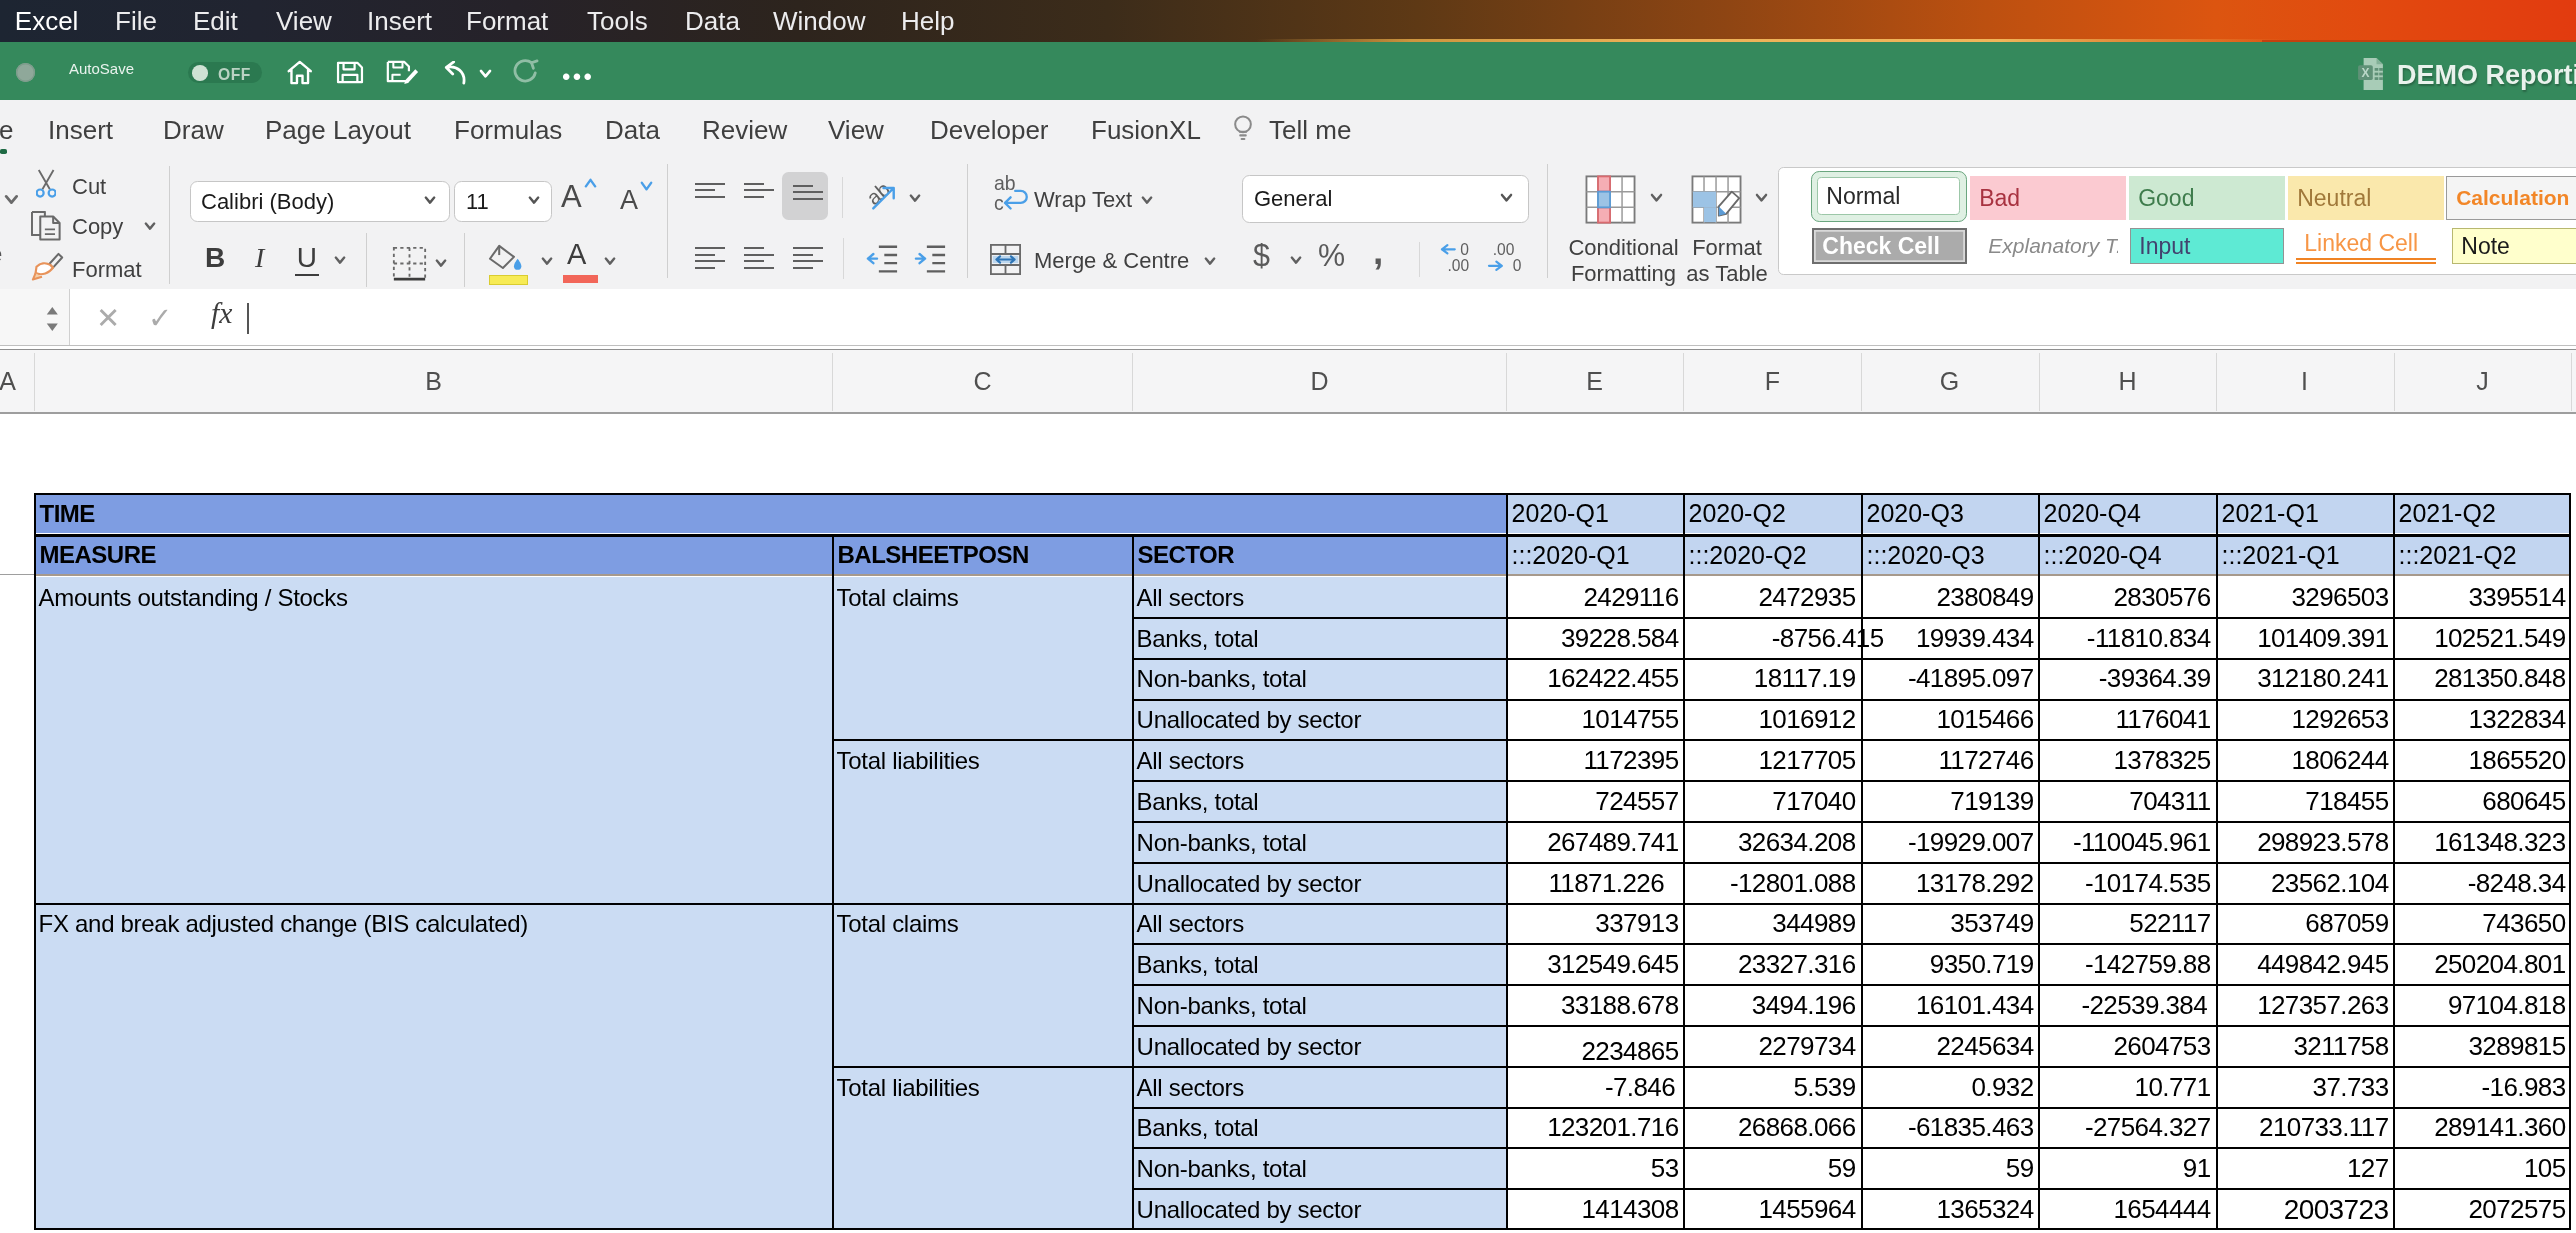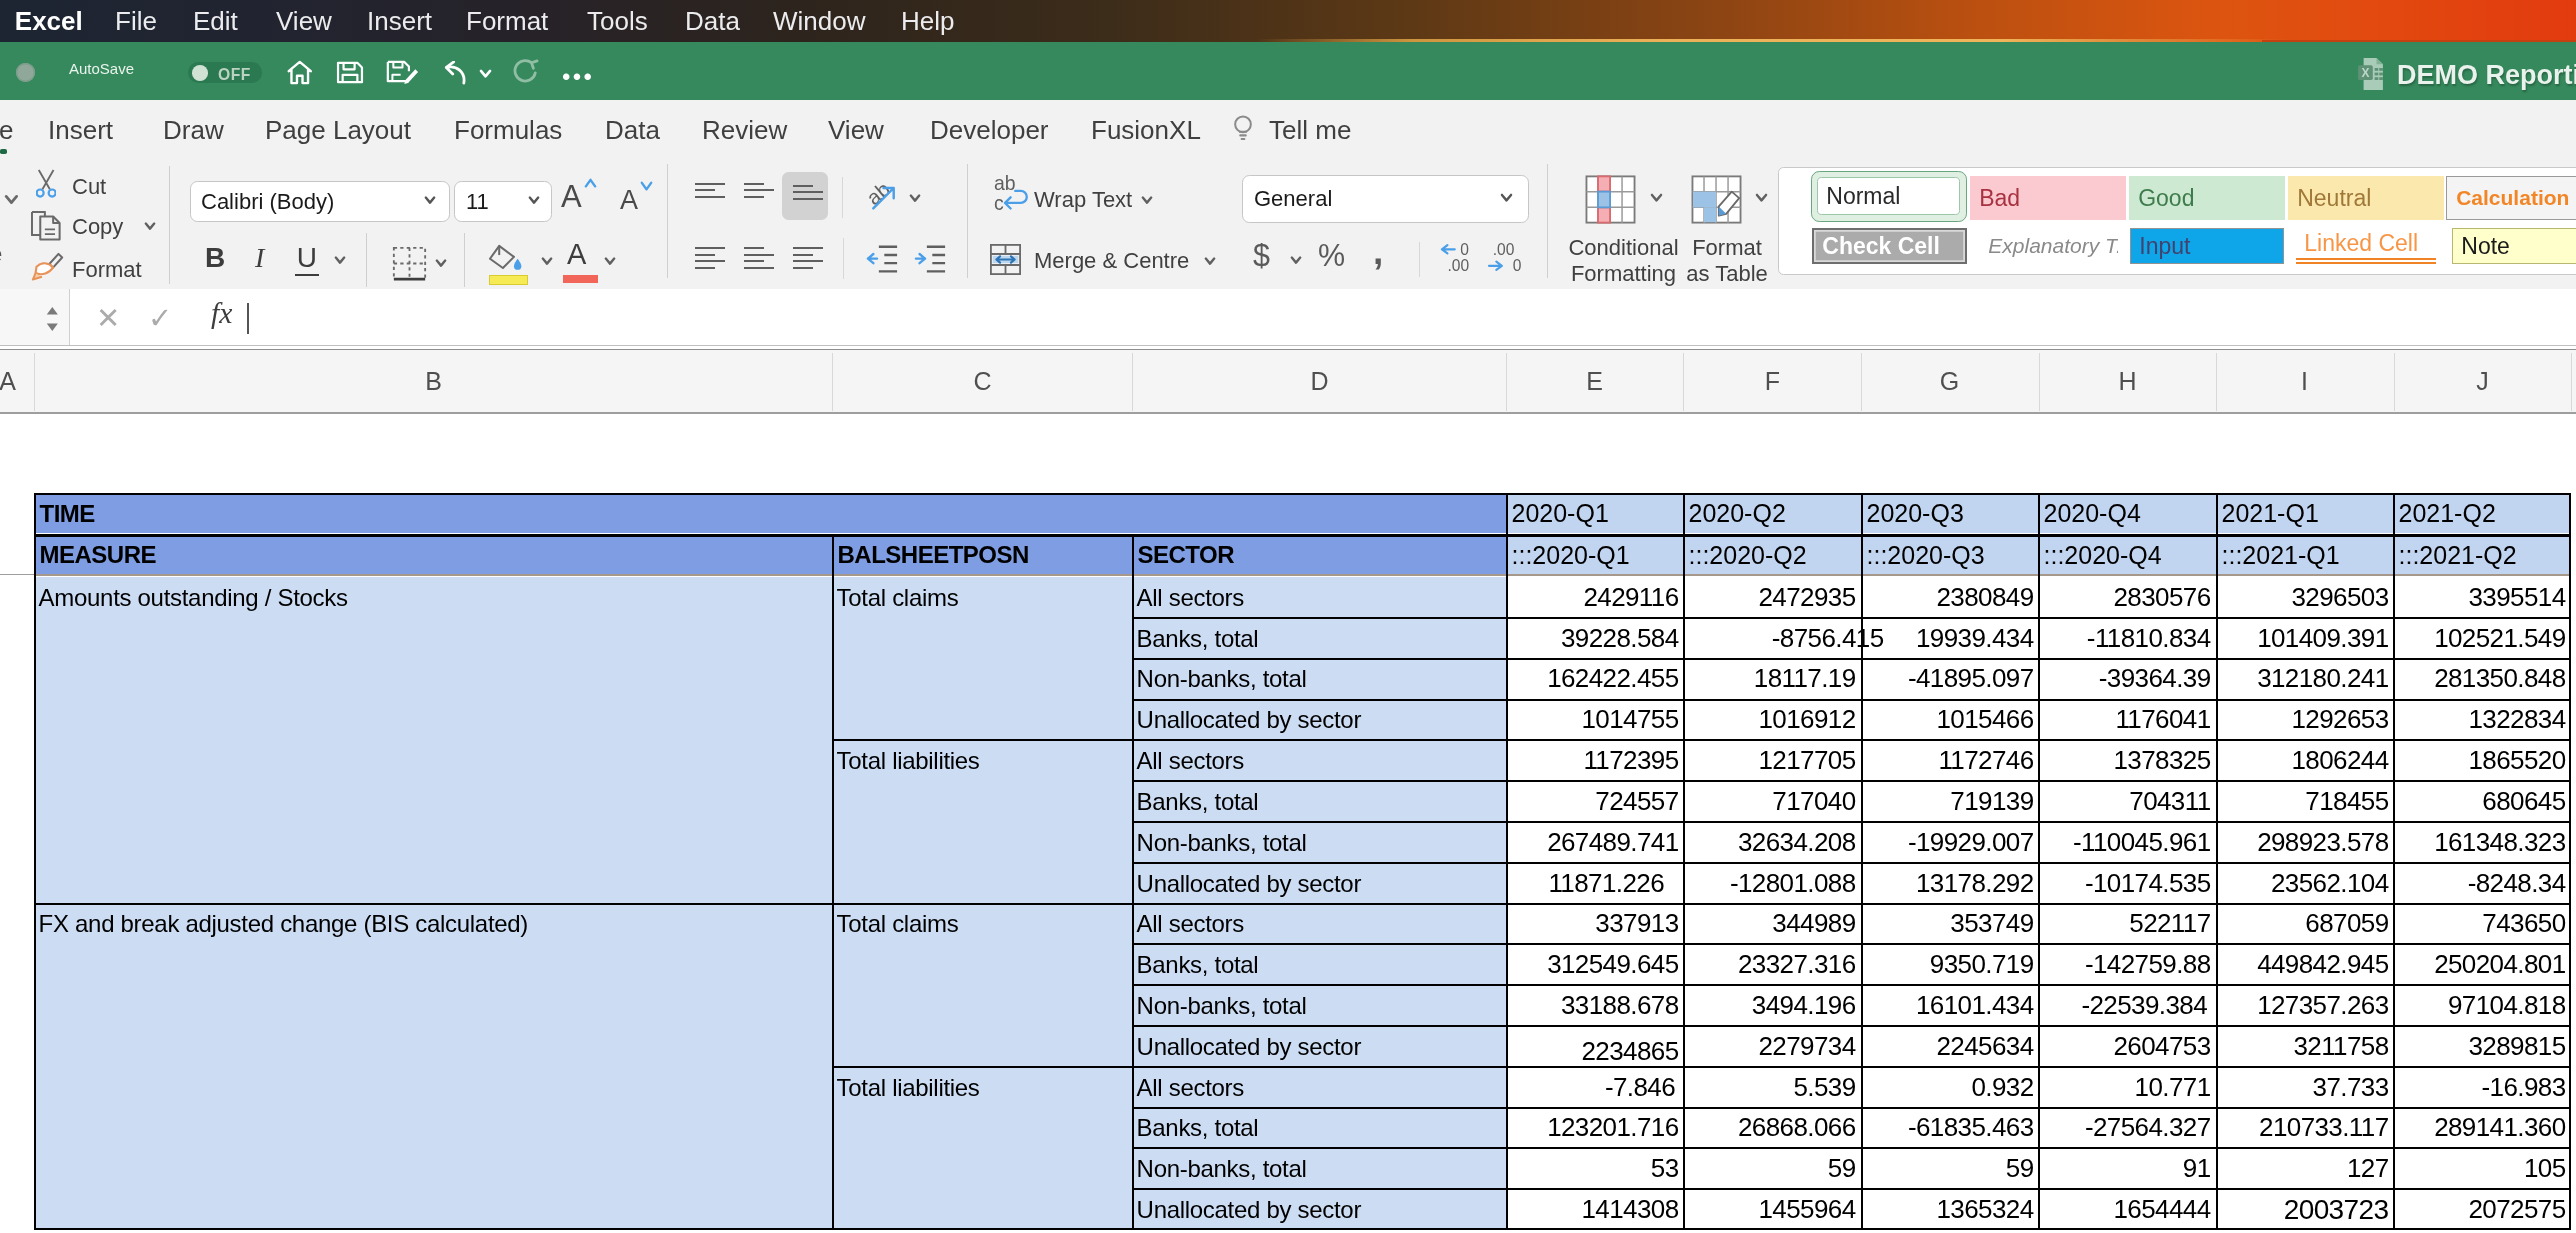--- a/index.html
+++ b/index.html
@@ -1,21 +1,21 @@
 <!DOCTYPE html>
 <html style="font-size:14.8px"><head><meta charset="utf-8">
 <style>
 html,body{margin:0;padding:0;}
 body{width:2576px;height:1234px;overflow:hidden;position:relative;background:#fff;
  font-family:"Liberation Sans",sans-serif; -webkit-font-smoothing:antialiased;}
 </style></head><body>
 <div style="position:absolute;left:0px;top:0px;width:2576px;height:42px;background:linear-gradient(to right,#1D2532 0%,#212430 10%,#262229 20%,#2D241D 31%,#3C2C1A 43%,#5E3915 55%,#8E4513 67%,#BC5010 77%,#DC5510 86%,#E24A0F 92%,#E23B0F 100%);"></div>
 <div style="position:absolute;left:1256px;top:39px;width:1034px;height:2.8px;background:linear-gradient(to right,rgba(210,150,60,0) 0%,rgba(225,165,70,.85) 15%,#edb259 40%,#f0b55a 72%,rgba(234,155,64,0) 100%);"></div>
 <div style="position:absolute;left:2262px;top:40px;width:314px;height:1.8px;background:#C4400E;"></div>
-<div style="position:absolute;left:14.8px;top:6.5px;font-size:26px;line-height:29px;color:#ffffff;font-weight:700;white-space:nowrap;">Excel</div>
+<div style="position:absolute;left:14.8px;top:6.5px;font-size:26px;line-height:29px;color:#ffffff;font-weight:400;white-space:nowrap;">Excel</div>
 <div style="position:absolute;left:115px;top:6.5px;font-size:26px;line-height:29px;color:#ececee;font-weight:400;white-space:nowrap;">File</div>
 <div style="position:absolute;left:193px;top:6.5px;font-size:26px;line-height:29px;color:#ececee;font-weight:400;white-space:nowrap;">Edit</div>
 <div style="position:absolute;left:276px;top:6.5px;font-size:26px;line-height:29px;color:#ececee;font-weight:400;white-space:nowrap;">View</div>
 <div style="position:absolute;left:367px;top:6.5px;font-size:26px;line-height:29px;color:#ececee;font-weight:400;white-space:nowrap;">Insert</div>
 <div style="position:absolute;left:466px;top:6.5px;font-size:26px;line-height:29px;color:#ececee;font-weight:400;white-space:nowrap;">Format</div>
 <div style="position:absolute;left:587px;top:6.5px;font-size:26px;line-height:29px;color:#ececee;font-weight:400;white-space:nowrap;">Tools</div>
 <div style="position:absolute;left:685px;top:6.5px;font-size:26px;line-height:29px;color:#ececee;font-weight:400;white-space:nowrap;">Data</div>
 <div style="position:absolute;left:773px;top:6.5px;font-size:26px;line-height:29px;color:#ececee;font-weight:400;white-space:nowrap;">Window</div>
 <div style="position:absolute;left:901px;top:6.5px;font-size:26px;line-height:29px;color:#ececee;font-weight:400;white-space:nowrap;">Help</div>
 <div style="position:absolute;left:0px;top:42px;width:2576px;height:58px;background:#35895C;"></div>
@@ -266,21 +266,21 @@
 <div style="position:absolute;left:1660px;top:235px;width:134px;font-size:22px;color:#404040;text-align:center;line-height:26px;">Format<br>as Table</div>
 <div style="position:absolute;left:1778px;top:167px;width:798px;height:106px;background:#fff;border:1.4px solid #C9C9C9;border-radius:5.5px 0 0 5.5px;"></div>
 <div style="position:absolute;left:1811px;top:171px;width:156px;height:51px;border:1.8px solid #6AA67F;border-radius:8.3px;background:#DFF0E3;box-sizing:border-box;"></div>
 <div style="position:absolute;left:1817px;top:177px;width:143px;height:38px;background:#fff;border:1.4px solid #9CC7A8;border-radius:4.6px;font-size:23px;color:#2a2a2a;display:flex;align-items:center;padding-left:8.3px;box-sizing:border-box;">Normal</div>
 <div style="position:absolute;left:1970px;top:176px;width:156px;height:44px;background:#FBCAD1;color:#A83240;font-size:23px;display:flex;align-items:center;padding-left:9.2px;box-sizing:border-box;white-space:nowrap;overflow:hidden;">Bad</div>
 <div style="position:absolute;left:2129px;top:176px;width:156px;height:44px;background:#CDE9D2;color:#3E7C4C;font-size:23px;display:flex;align-items:center;padding-left:9.2px;box-sizing:border-box;white-space:nowrap;overflow:hidden;">Good</div>
 <div style="position:absolute;left:2288px;top:176px;width:156px;height:44px;background:#FAE8AC;color:#A0783A;font-size:23px;display:flex;align-items:center;padding-left:9.2px;box-sizing:border-box;white-space:nowrap;overflow:hidden;">Neutral</div>
 <div style="position:absolute;left:2446px;top:176px;width:156px;height:44px;background:#F4F4F4;color:#F28627;font-size:21px;border:1.8px solid #9a9a9a;font-weight:700;display:flex;align-items:center;padding-left:9.2px;box-sizing:border-box;white-space:nowrap;overflow:hidden;">Calculation</div>
 <div style="position:absolute;left:1812px;top:228px;width:155px;height:36px;background:#ABABAB;color:#FFFFFF;font-size:23px;border:2.8px solid #6E6E6E;box-shadow:inset 0 0 0 1.8px #d9d9d9;font-weight:700;display:flex;align-items:center;padding-left:8.3px;box-sizing:border-box;white-space:nowrap;overflow:hidden;">Check Cell</div>
 <div style="position:absolute;left:1980px;top:228px;width:138px;height:36px;background:#FFFFFF;color:#8a8a8a;font-size:21px;font-style:italic;display:flex;align-items:center;padding-left:8.3px;box-sizing:border-box;white-space:nowrap;overflow:hidden;">Explanatory T...</div>
-<div style="position:absolute;left:2130px;top:228px;width:154px;height:36px;background:#0ea5e9;color:#42426E;font-size:23px;border:1.8px solid #939393;display:flex;align-items:center;padding-left:8.3px;box-sizing:border-box;white-space:nowrap;overflow:hidden;">Input</div>
+<div style="position:absolute;left:2130px;top:228px;width:154px;height:36px;background:#5eead4;color:#42426E;font-size:23px;border:1.8px solid #939393;display:flex;align-items:center;padding-left:8.3px;box-sizing:border-box;white-space:nowrap;overflow:hidden;">Input</div>
 <div style="position:absolute;left:2296px;top:228px;width:140px;height:36px;background:#FFFFFF;color:#F79646;font-size:23px;border-bottom:6.5px double #F08324;display:flex;align-items:center;padding-left:8.3px;box-sizing:border-box;white-space:nowrap;overflow:hidden;">Linked Cell</div>
 <div style="position:absolute;left:2452px;top:228px;width:129px;height:36px;background:#FFFFCC;color:#1a1a1a;font-size:23px;border:1.8px solid #B8B870;display:flex;align-items:center;padding-left:8.3px;box-sizing:border-box;white-space:nowrap;overflow:hidden;">Note</div>
 <div style="position:absolute;left:0px;top:289px;width:2576px;height:56px;background:#fff;"></div>
 <div style="position:absolute;left:0px;top:289px;width:69px;height:56px;background:#F7F7F7;border-right:1.4px solid #D0D0D0;"></div>
 <svg style="position:absolute;left:44px;top:305px" width="16.6" height="28" viewBox="0 0 18 30">
 <path d="M9 2 L15 10 H3 Z" fill="#7a7a7a"></path>
     <path d="M9 28 L15 20 H3 Z" fill="#7a7a7a"></path>
   </svg>
 <div style="position:absolute;left:96px;top:301px;font-size:29px;color:#ABABAB;">✕</div>
 <div style="position:absolute;left:148px;top:301px;font-size:29px;color:#ABABAB;">✓</div>

